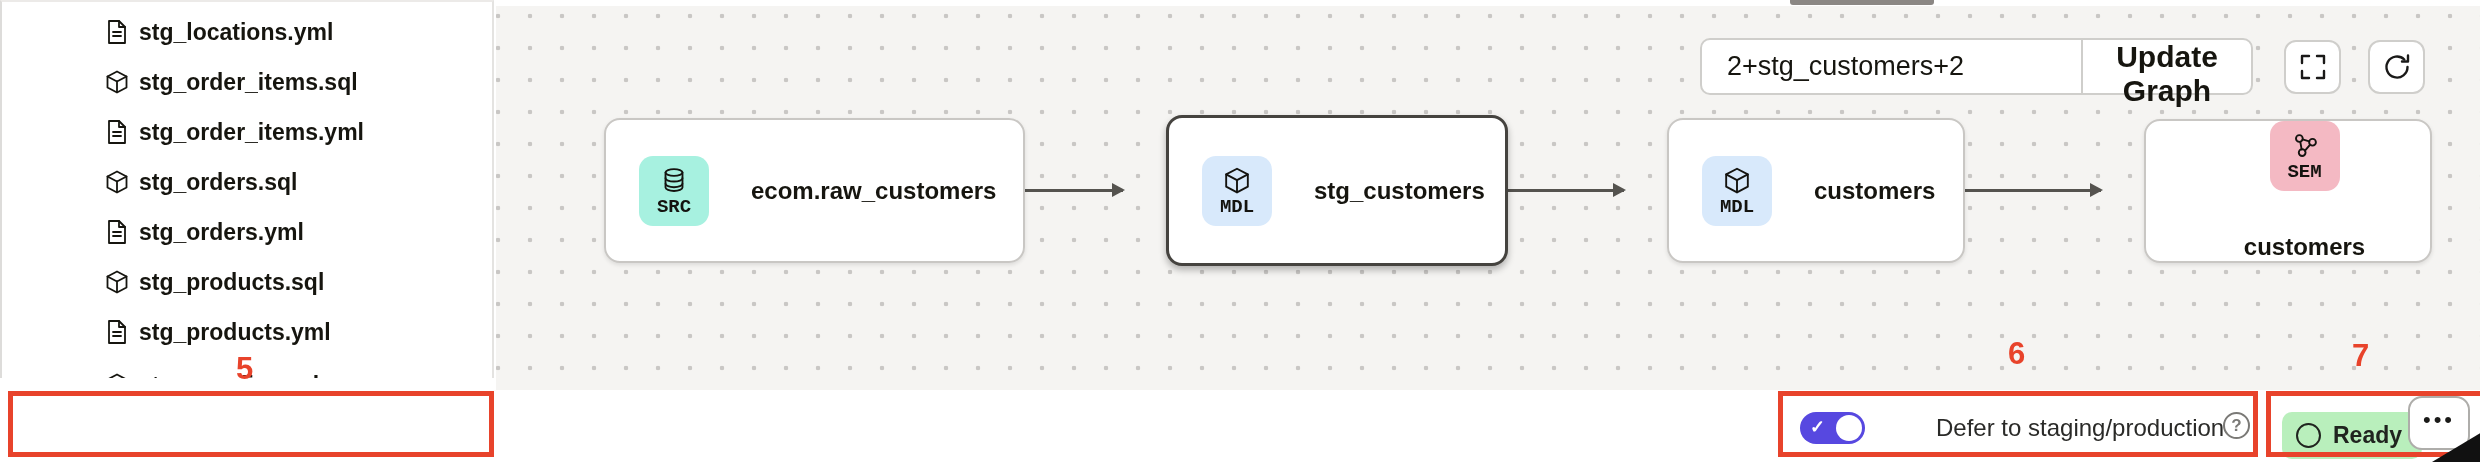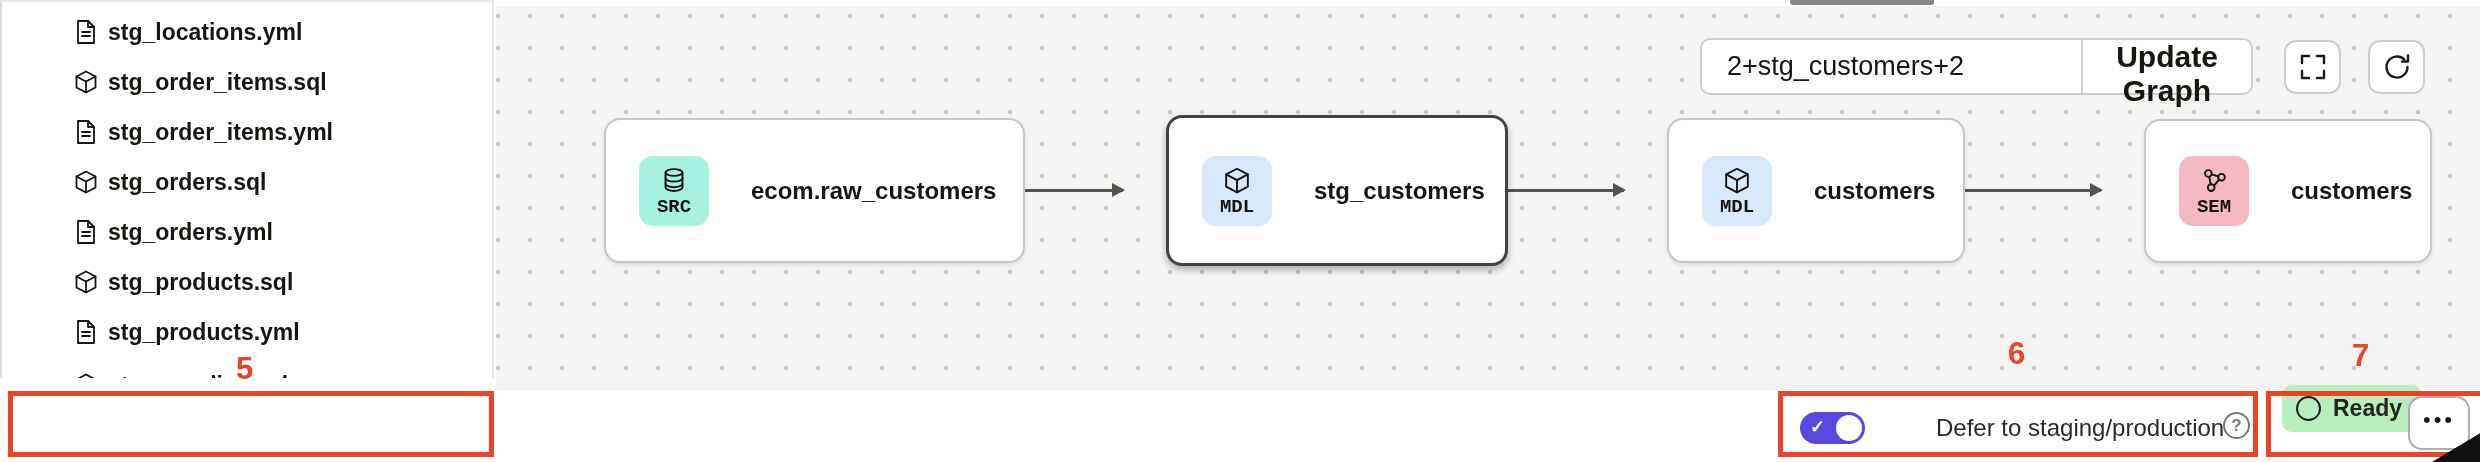--- a/index.html
+++ b/index.html
@@ -10,21 +10,21 @@
   }
 
   
   .sidebar {
     position:absolute; left:0; top:0; width:494px; height:378px;
     background:#ffffff; border-right:2px solid #e4e3e1; border-left:2px solid #dddcda;
     border-top:2px solid #eceae8; overflow:hidden;
   }
   .file-row {
     position:absolute; left:0; width:100%; height:50px;
-    display:flex; align-items:center; cursor:pointer;
+    display:flex; align-items:center; cursor:pointer;padding-left:31px;
   }
   .file-row .ficon { margin-left:71px; width:26px; height:26px; flex:0 0 26px; display:flex; align-items:center; }
   .file-row .fname { margin-left:9px; font-size:23px; font-weight:600; color:#16150f; white-space:nowrap; }
   .ficon svg { width:26px; height:26px; stroke:#16150f; fill:none; stroke-width:1.8; stroke-linejoin:round; stroke-linecap:round; }
 
   
   .canvas {
     position:absolute; left:496px; top:6px; width:1984px; height:384px;
     background:#f5f4f2;
     background-image:radial-gradient(circle, #c9c7c5 2px, transparent 2.6px);
@@ -35,21 +35,21 @@
   
   .node {
     position:absolute; background:#ffffff; border:2px solid #c9c7c4; border-radius:16px;
     display:flex; align-items:center; padding-left:33px; gap:42px;
     box-shadow:0 2px 4px rgba(0,0,0,.10); cursor:pointer; z-index:3;margin-left:32px;
   }
   .node.selected { border:3px solid #45433f; box-shadow:0 4px 7px rgba(0,0,0,.28); }
   .n1 { left:572px;  top:118px; width:421px; height:145px; }
   .n2 { left:1134px; top:115px; width:342px; height:151px; }
   .n3 { left:1635px; top:118px; width:298px; height:145px; }
-  .n4 { left:2112px; top:119px; width:288px; height:144px; }
+  .n4 { left:2112px; top:119px; width:288px; height:144px;flex-direction:column; }
   .badge {
     width:70px; height:70px; border-radius:14px; flex:0 0 70px;
     display:flex; flex-direction:column; align-items:center; justify-content:center; gap:1px;
   }
   .badge svg { width:32px; height:32px; stroke:#14130f; fill:none; stroke-width:2; stroke-linecap:round; stroke-linejoin:round; }
   .badge .btxt { font-family:"Liberation Mono", monospace; font-size:19px; font-weight:600; color:#14130f; line-height:1; }
   .b-src { background:#a7f1e0; }
   .b-mdl { background:#d8e9fb; }
   .b-sem { background:#f4b9c3; }
   .node-label { font-size:24px; font-weight:700; color:#16150f; white-space:nowrap; }
@@ -110,21 +110,21 @@
     background:#5748e0; cursor:pointer; z-index:6;
   }
   .defer-toggle .check { position:absolute; left:10px; top:4px; color:#ffffff; font-size:18px; font-weight:700; }
   .defer-toggle .knob { position:absolute; right:3px; top:3px; width:26px; height:26px; border-radius:50%; background:#ffffff; }
   .defer-label { position:absolute; left:1888px; top:414px; font-size:24px; color:#2a2a28; z-index:6; white-space:nowrap;margin-left:48px; }
   .help-icon {
     position:absolute; left:2223px; top:412px; width:27px; height:27px; border:2px solid #7a7976; border-radius:50%;
     display:flex; align-items:center; justify-content:center; font-size:17px; font-weight:600; color:#7a7976; z-index:6;
   }
   .ready-badge {
-    position:absolute; left:2282px; top:385px; height:47px; padding:0 20px 0 14px; border-radius:10px;
+    position:absolute; left:2282px; top:412px; height:47px; padding:0 20px 0 14px; border-radius:10px;
     background:#b9efbc; display:flex; align-items:center; gap:12px; z-index:6;
   }
   .ready-ring { width:25px; height:25px; border:2.6px solid #20241f; border-radius:50%; }
   .ready-text { font-size:23px; font-weight:600; color:#20241f; }
   .more-btn {
     position:absolute; left:2408px; top:396px; width:62px; height:54px; background:#ffffff;
     border:2px solid #aeadaa; border-radius:14px; display:flex; align-items:center; justify-content:center;
     font-size:22px; letter-spacing:3px; color:#1a1a18; cursor:pointer; z-index:6; padding-bottom:6px;
   }
 

